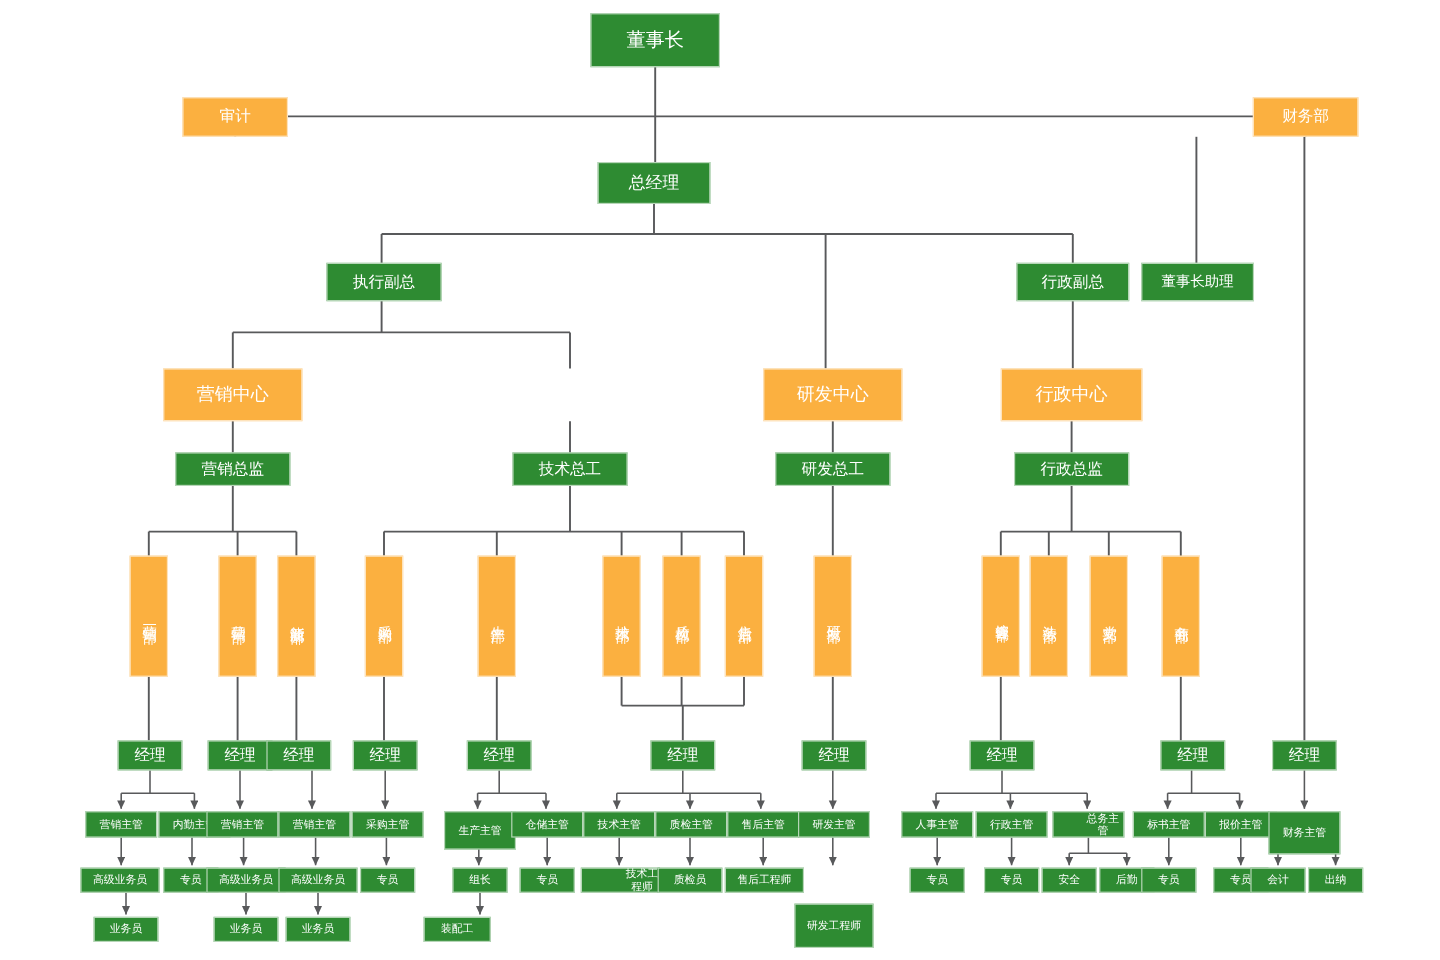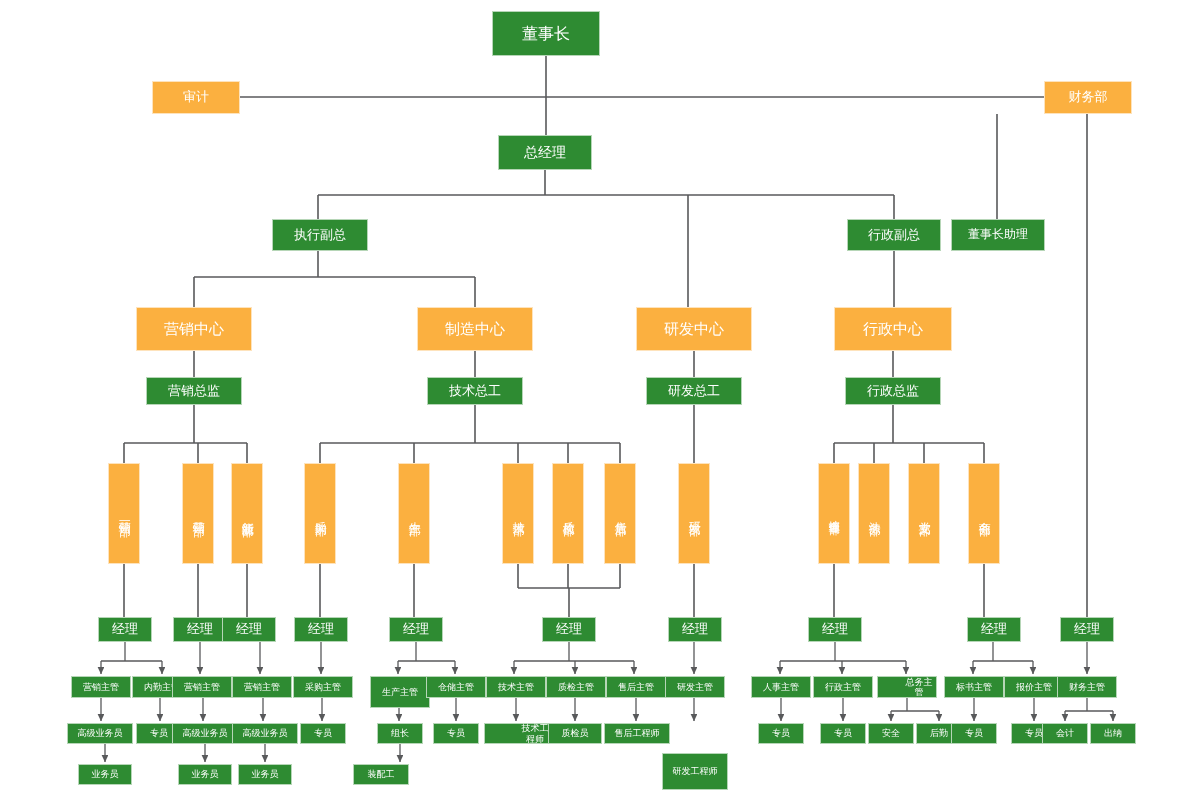--- a/index.html
+++ b/index.html
@@ -186,23 +186,20 @@
   <div class="node green" style="left:847px;top:219px;width:94px;height:32px;font-size:13px;">
       <span>行政副总</span>
     </div>
   <div class="node green" style="left:951px;top:219px;width:94px;height:32px;font-size:12px;">
       <span>董事长助理</span>
     </div>
 
   <div class="node orange" style="left:136px;top:307px;width:116px;height:44px;font-size:15px;">
       <span>营销中心</span>
     </div>
-  <div class="node orange" style="left:417px;top:307px;width:116px;height:44px;font-size:15px;">
-      <span>制造中心</span>
-    </div>
   <div class="node orange" style="left:636px;top:307px;width:116px;height:44px;font-size:15px;">
       <span>研发中心</span>
     </div>
   <div class="node orange" style="left:834px;top:307px;width:118px;height:44px;font-size:15px;">
       <span>行政中心</span>
     </div>
 
   <div class="node green" style="left:146px;top:377px;width:96px;height:28px;font-size:13px;justify-content:center;">
       <span>营销总监</span>
     </div>
@@ -328,21 +325,21 @@
     </div>
   <div class="node green" style="left:877px;top:676px;width:60px;height:22px;font-size:9px;padding-left:24px;">
       <span>总务主管</span>
     </div>
   <div class="node green" style="left:944px;top:676px;width:60px;height:22px;font-size:9px;">
       <span>标书主管</span>
     </div>
   <div class="node green" style="left:1004px;top:676px;width:60px;height:22px;font-size:9px;">
       <span>报价主管</span>
     </div>
-  <div class="node green" style="left:1057px;top:676px;width:60px;height:22px;font-size:9px;justify-content:center;">
+  <div class="node green" style="left:1057px;top:676px;width:60px;height:36px;font-size:9px;justify-content:center;">
       <span>财务主管</span>
     </div>
 
   <div class="node green" style="left:67px;top:723px;width:66px;height:21px;font-size:9px;">
       <span>高级业务员</span>
     </div>
   <div class="node green" style="left:136px;top:723px;width:46px;height:21px;font-size:9px;">
       <span>专员</span>
     </div>
   <div class="node green" style="left:172px;top:723px;width:66px;height:21px;font-size:9px;">

